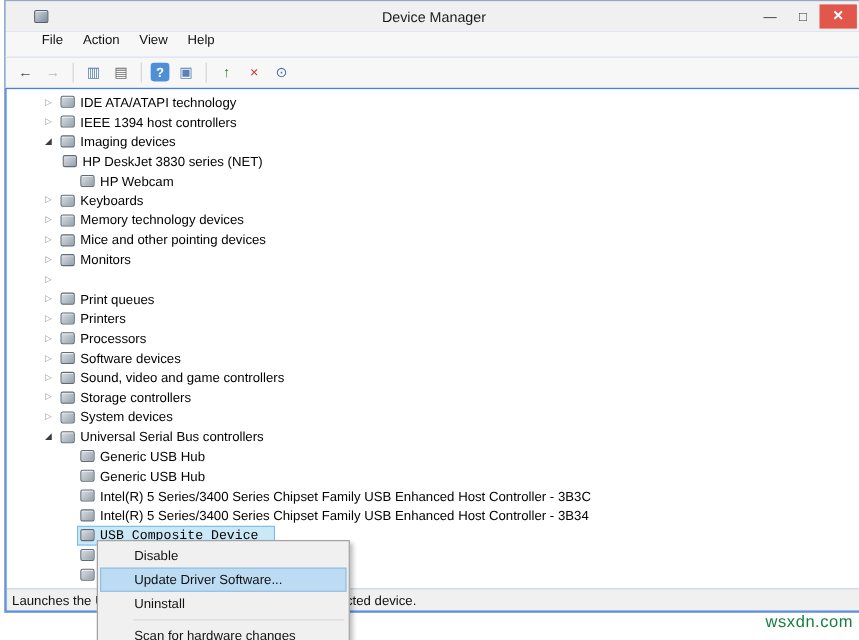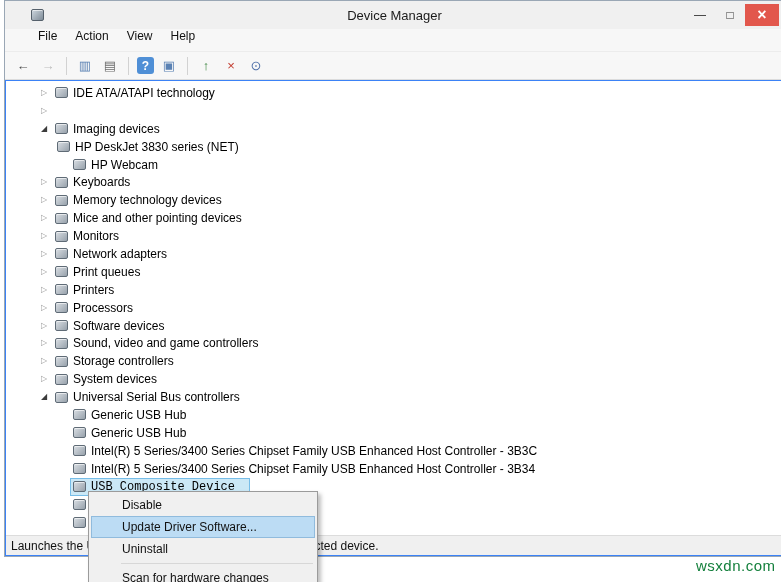--- a/index.html
+++ b/index.html
@@ -198,20 +198,24 @@
   <div class="tree">
       <div class="tree-row" style="padding-left: 30px;">
         <span class="chevron">▷</span>
         <span class="row-inner">
           <span class="dev-icon"></span>
           <span class="tree-label">IDE ATA/ATAPI technology</span>
         </span>
       </div>
       <div class="tree-row" style="padding-left: 30px;">
         <span class="chevron">▷</span>
+        <span class="row-inner">
+          <span class="dev-icon"></span>
+          <span class="tree-label">IEEE 1394 host controllers</span>
+        </span>
       </div>
       <div class="tree-row" style="padding-left: 30px;">
         <span class="chevron expanded">◢</span>
         <span class="row-inner">
           <span class="dev-icon"></span>
           <span class="tree-label">Imaging devices</span>
         </span>
       </div>
       <div class="tree-row" style="padding-left: 32px;">
         <span class="chevron"></span>
@@ -250,24 +254,20 @@
       </div>
       <div class="tree-row" style="padding-left: 30px;">
         <span class="chevron">▷</span>
         <span class="row-inner">
           <span class="dev-icon"></span>
           <span class="tree-label">Monitors</span>
         </span>
       </div>
       <div class="tree-row" style="padding-left: 30px;">
         <span class="chevron">▷</span>
-        <span class="row-inner">
-          <span class="dev-icon"></span>
-          <span class="tree-label">Network adapters</span>
-        </span>
       </div>
       <div class="tree-row" style="padding-left: 30px;">
         <span class="chevron">▷</span>
         <span class="row-inner">
           <span class="dev-icon"></span>
           <span class="tree-label">Print queues</span>
         </span>
       </div>
       <div class="tree-row" style="padding-left: 30px;">
         <span class="chevron">▷</span>

